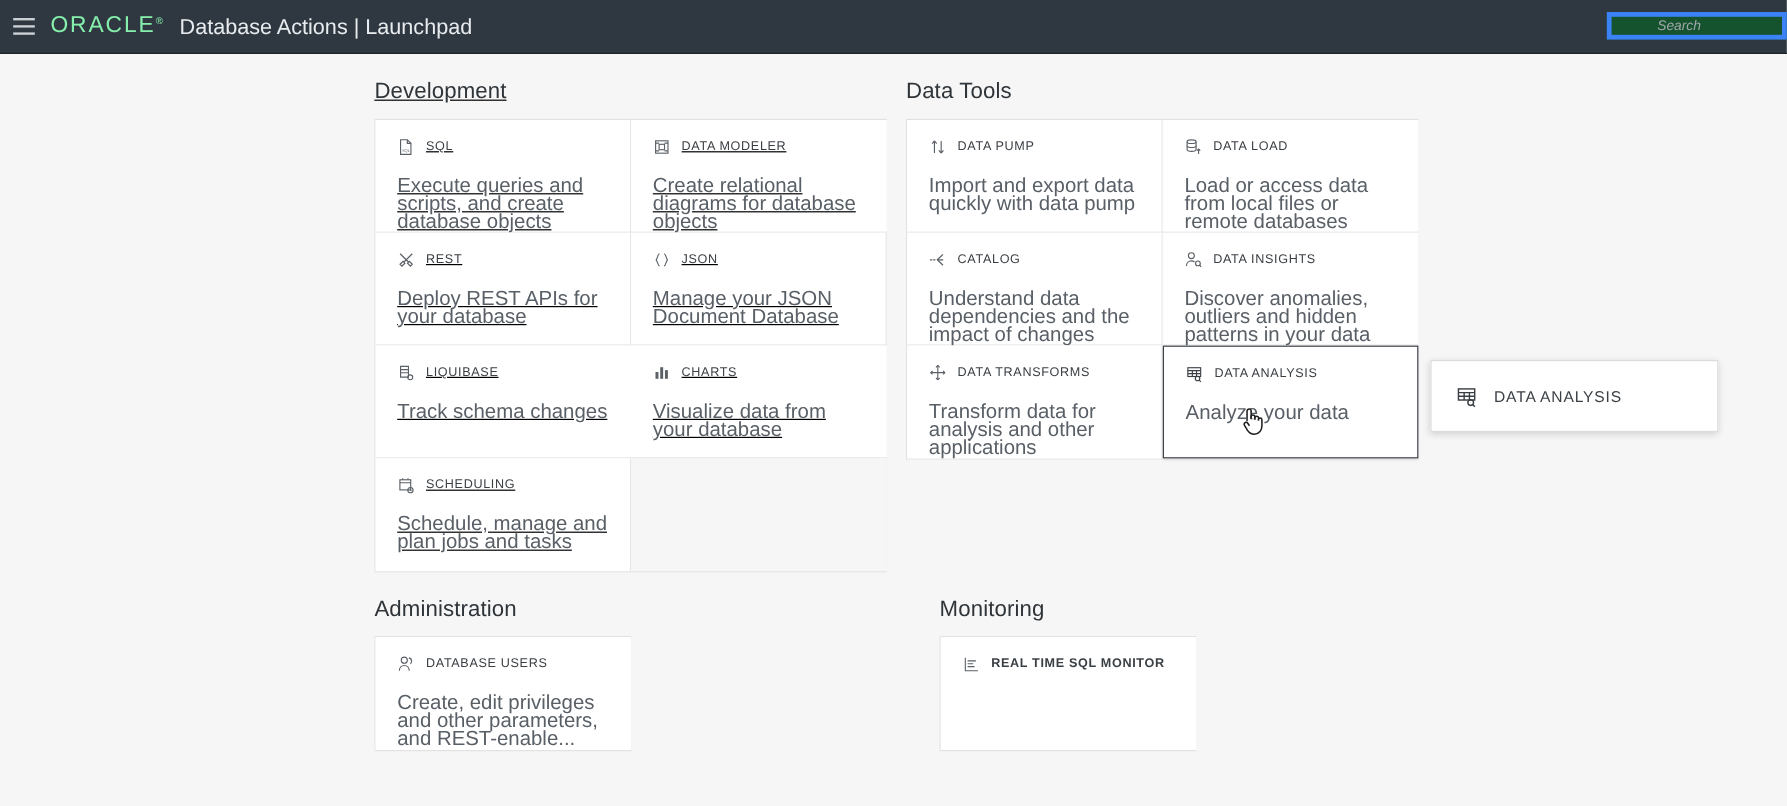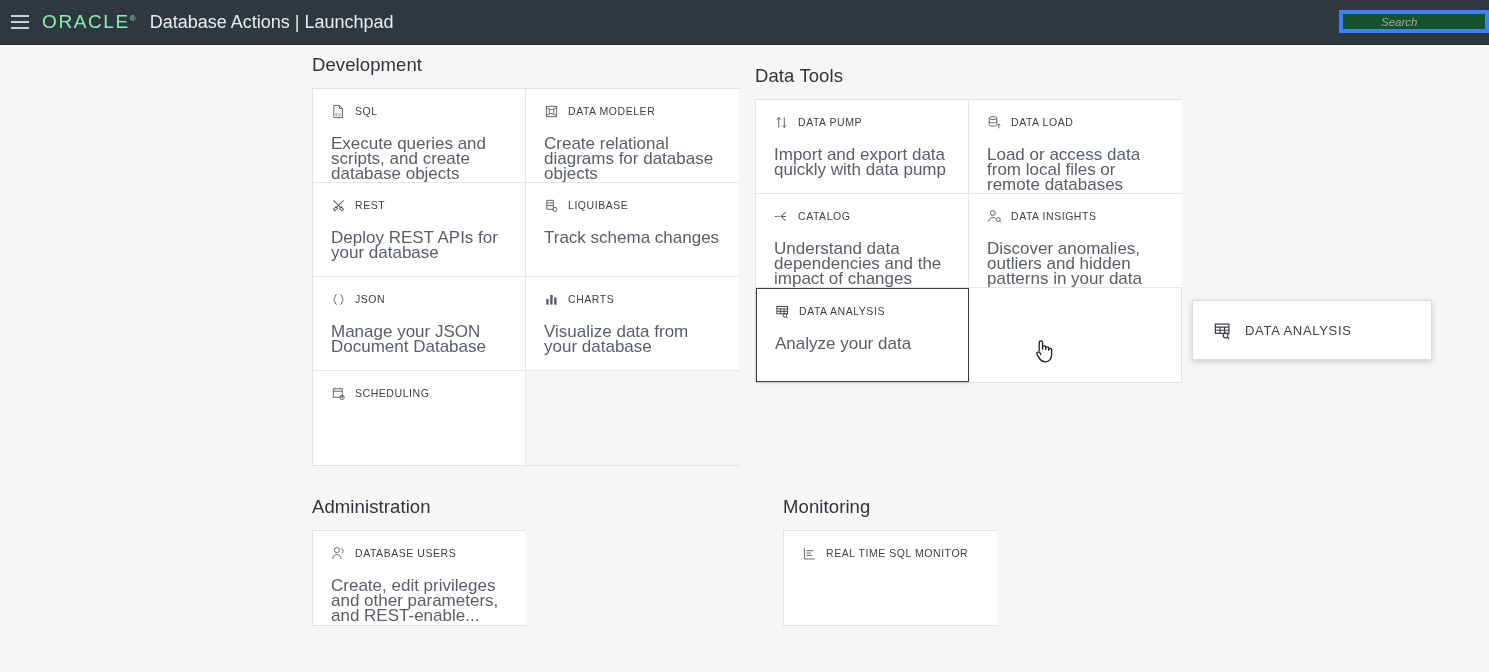--- a/index.html
+++ b/index.html
@@ -153,21 +153,21 @@
     <span>ORACLE</span><span class="reg">®</span>
   </div>
   <div class="app-title">Database Actions |  Launchpad</div>
   <div class="search-wrap">
     <input class="search-input" type="text" placeholder="Search" style="">
   </div>
 </div>
 
 <div class="content">
 
-  <div class="group" style="left:312px; top:9px;">
+  <div class="group" style="left:312px; top:20px;text-decoration:underline;">
     <div class="section-title">Development</div>
 
     <div class="grid" style="margin-top:12px;">
 
       <div class="card">
         <div class="card-head">
           <span class="icn">
             <svg viewBox="0 0 16 16" width="15" height="15" fill="none" stroke="#5a6066" stroke-width="1">
               <path d="M3 1.5h6l3.2 3.2V14.5H3z"></path>
                 <path d="M9 1.5v3.3h3.3"></path>
@@ -200,45 +200,45 @@
               <path d="M2.6 2.6l7.4 7.4M13.4 2.6L6 10"></path>
               <path d="M2.6 13.4l2.6-2.6 1.6 1.6-2.6 2.6z" transform="translate(0,-1.4)"></path>
               <path d="M13.4 13.4l-2.6-2.6-1.6 1.6 2.6 2.6z" transform="translate(0,-1.4)"></path>
             </svg>
           </span>
           <span class="card-title">REST</span>
         </div>
         <div class="card-desc">Deploy REST APIs for your database</div>
       </div>
 
+      <div class="card">
+        <div class="card-head">
+          <span class="icn">
+            <svg viewBox="0 0 16 16" width="15" height="15" fill="none" stroke="#5a6066" stroke-width="1">
+              <path d="M6 2.6C4.3 2.6 4.6 6 3 8c1.6 2 1.3 5.4 3 5.4"></path>
+              <path d="M10 2.6c1.7 0 1.4 3.4 3 5.4-1.6 2-1.3 5.4-3 5.4"></path>
+            </svg>
+          </span>
+          <span class="card-title">JSON</span>
+        </div>
+        <div class="card-desc">Manage your JSON Document Database</div>
+      </div>
+
       <div class="card nb-r">
         <div class="card-head">
           <span class="icn">
             <svg viewBox="0 0 16 16" width="15" height="15" fill="none" stroke="#5a6066" stroke-width="1">
               <path d="M3 2.5h7v9.5H3z"></path>
                 <path d="M3 5.3h7M3 8.1h7"></path>
               <circle cx="11.6" cy="12.2" r="2.2"></circle>
             </svg>
           </span>
           <span class="card-title">LIQUIBASE</span>
         </div>
         <div class="card-desc">Track schema changes</div>
-      </div>
-
-      <div class="card">
-        <div class="card-head">
-          <span class="icn">
-            <svg viewBox="0 0 16 16" width="15" height="15" fill="none" stroke="#5a6066" stroke-width="1">
-              <path d="M6 2.6C4.3 2.6 4.6 6 3 8c1.6 2 1.3 5.4 3 5.4"></path>
-              <path d="M10 2.6c1.7 0 1.4 3.4 3 5.4-1.6 2-1.3 5.4-3 5.4"></path>
-            </svg>
-          </span>
-          <span class="card-title">JSON</span>
-        </div>
-        <div class="card-desc">Manage your JSON Document Database</div>
       </div>
 
       <div class="card nb-r">
         <div class="card-head">
           <span class="icn">
             <svg viewBox="0 0 16 16" width="15" height="15" fill="#5a6066" stroke="none">
               <rect x="2.4" y="7.5" width="2.6" height="6"></rect>
               <rect x="6.6" y="3.2" width="2.6" height="10.3"></rect>
               <rect x="10.8" y="5.8" width="2.6" height="7.7"></rect>
             </svg>
@@ -253,20 +253,21 @@
           <span class="icn">
             <svg viewBox="0 0 16 16" width="15" height="15" fill="none" stroke="#5a6066" stroke-width="1">
               <rect x="2.4" y="3" width="9.6" height="9"></rect>
               <path d="M2.4 5.6h9.6M4.8 3V1.7M9.6 3V1.7"></path>
               <circle cx="11.8" cy="12.2" r="2.3"></circle>
                 <path d="M11.8 10.9v1.3l.9.5"></path>
             </svg>
           </span>
           <span class="card-title">SCHEDULING</span>
         </div>
+        <div class="card-desc">Schedule, manage and plan jobs and tasks</div>
       </div>
 
       <div class="card empty nb-r nb-b"></div>
     </div>
   </div>
 
   <div class="group" style="left:755px; top:20px;">
     <div class="section-title">Data Tools</div>
 
     <div class="grid" style="margin-top:12px;">
@@ -321,20 +322,33 @@
               <path d="M1.8 13.6c0-2.8 2-4.6 4.4-4.6 1 0 2 .3 2.8.9"></path>
               <circle cx="12" cy="11.2" r="2.1"></circle>
                 <path d="M13.6 12.8l1.3 1.4"></path>
             </svg>
           </span>
           <span class="card-title">DATA INSIGHTS</span>
         </div>
         <div class="card-desc">Discover anomalies, outliers and hidden patterns in your data</div>
       </div>
 
+      <div class="card nb-b">
+        <div class="card-head">
+          <span class="icn">
+            <svg viewBox="0 0 16 16" width="15" height="15" fill="none" stroke="#5a6066" stroke-width="1">
+              <path d="M8 1.6v12.8M1.6 8h12.8"></path>
+              <path d="M8 1.6L6.4 3.4M8 1.6l1.6 1.8M8 14.4l-1.6-1.8M8 14.4l1.6-1.8"></path>
+              <path d="M1.6 8l1.8-1.6M1.6 8l1.8 1.6M14.4 8l-1.8-1.6M14.4 8l-1.8 1.6"></path>
+            </svg>
+          </span>
+          <span class="card-title">DATA TRANSFORMS</span>
+        </div>
+        <div class="card-desc">Transform data for analysis and other applications</div>
+      </div>
 
       <div class="card active nb-r nb-b">
         <div class="card-head">
           <span class="icn">
             <svg viewBox="0 0 16 16" width="15" height="15" fill="none" stroke="#3a3f44" stroke-width="1">
               <rect x="2" y="2.6" width="11.4" height="7.8"></rect>
               <path d="M2 5.2h11.4M6 5.2v5.2M9.7 5.2v5.2M2 7.8h11.4"></path>
               <circle cx="10.6" cy="12.2" r="2"></circle>
                 <path d="M12.1 13.7l1.5 1.5"></path>
             </svg>
@@ -374,21 +388,21 @@
           <span class="card-title">DATABASE USERS</span>
         </div>
         <div class="card-desc">Create, edit privileges and other parameters, and REST-enable...</div>
       </div>
     </div>
   </div>
 
   <div class="group" style="left:755px; top:451px;padding-left:28px;">
     <div class="section-title">Monitoring</div>
 
-    <div class="grid narrow" style="margin-top:12px;">
+    <div class="grid narrow" style="margin-top:12px;font-weight:bold;">
       <div class="card nb-r nb-b">
         <div class="card-head">
           <span class="icn">
             <svg viewBox="0 0 16 16" width="15" height="15" fill="none" stroke="#5a6066" stroke-width="1">
               <path d="M2.6 2.2v11.6h11.2"></path>
               <path d="M4.6 5h7.4M4.6 7.6h5M4.6 10.2h6.2"></path>
             </svg>
           </span>
           <span class="card-title">REAL TIME SQL MONITOR</span>
         </div>

